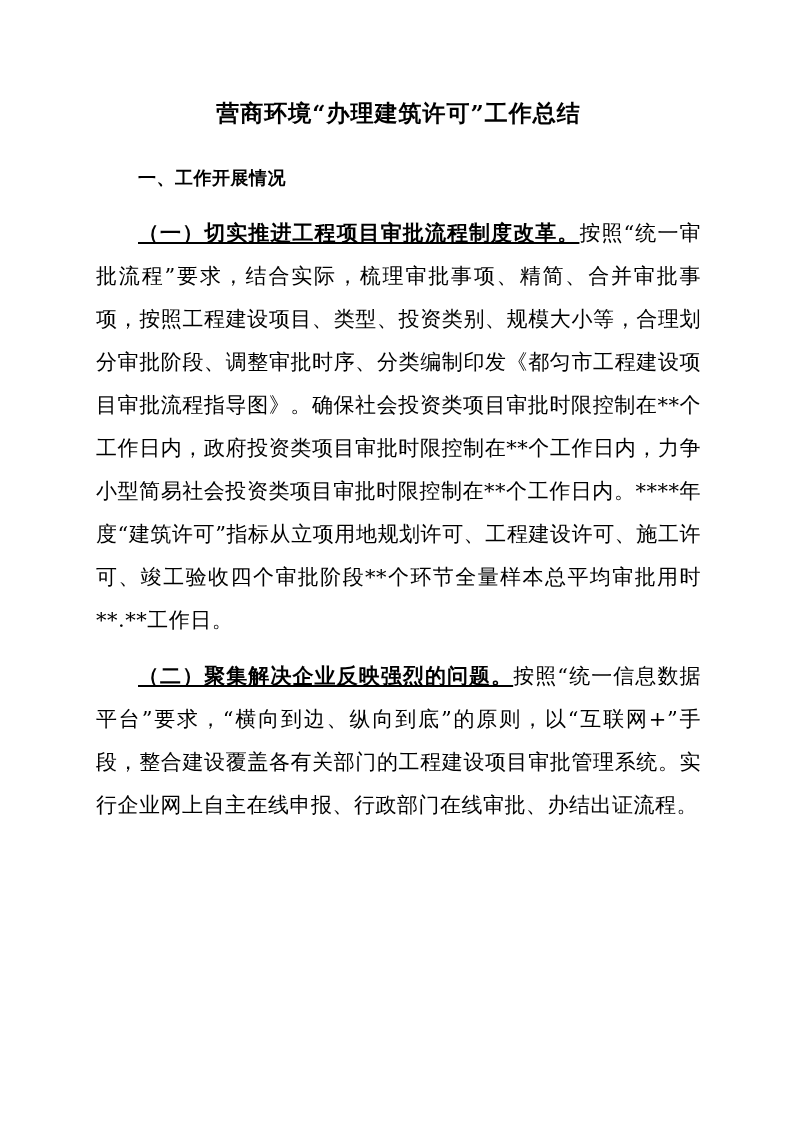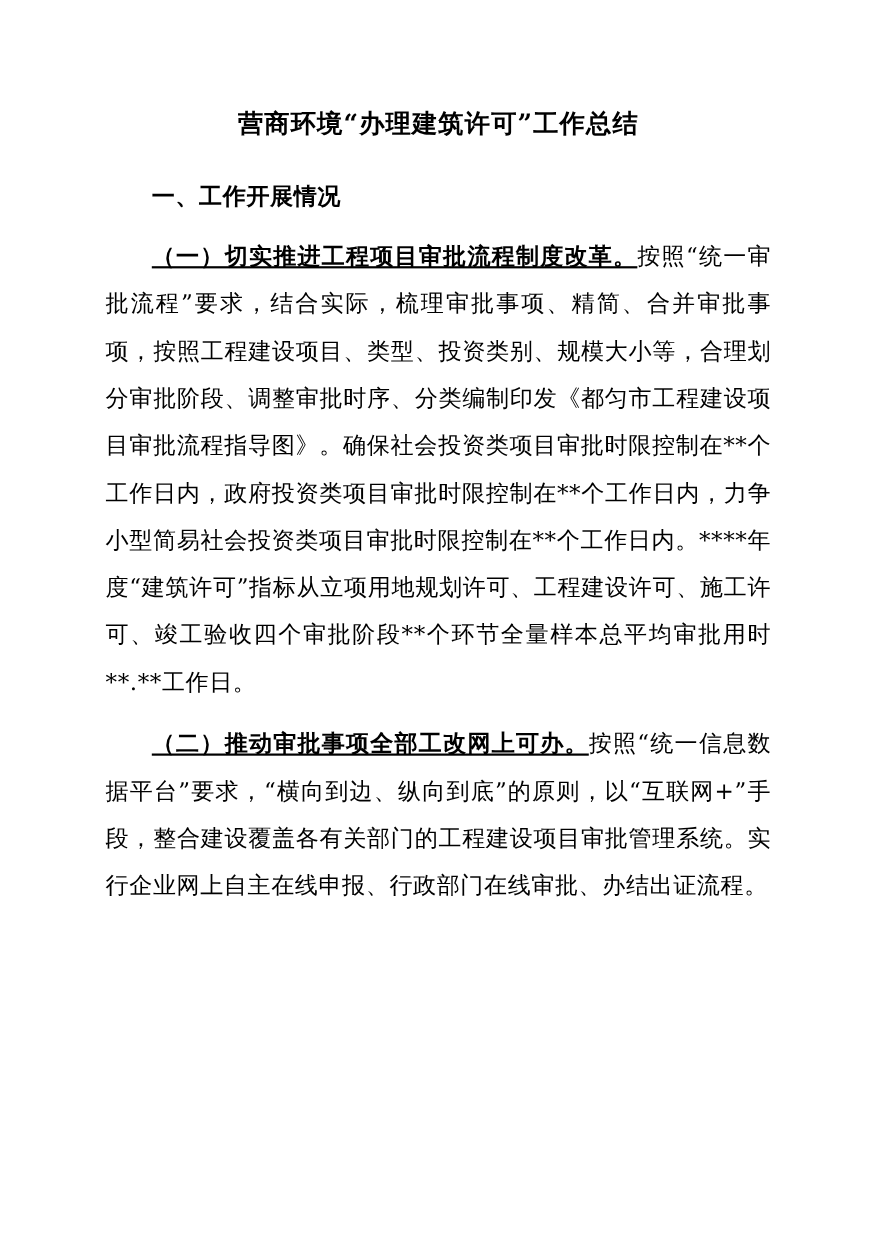--- a/index.html
+++ b/index.html
@@ -28,21 +28,21 @@
   .para {
     font-size: 21px;
     line-height: 43px;
     text-align: justify;
     text-justify: inter-character;
     text-indent: 42px;
     margin-bottom: 12px;
     letter-spacing: 0.5px;
   }
   .section-heading {
-    font-size: 21px;
+    font-size: 18px;
     font-weight: bold;
     line-height: 43px;
     text-indent: 42px;
     margin-bottom: 12px;
     letter-spacing: 0.5px;
   }
   .lead {
     font-weight: bold;
     text-decoration: underline;
   }
@@ -52,16 +52,16 @@
 
 <div class="page">
 
   <h1 class="doc-title">营商环境“办理建筑许可”工作总结</h1>
 
 
   <h2 class="section-heading">一、工作开展情况</h2>
 
   <p class="para"><span class="lead">（一）切实推进工程项目审批流程制度改革。</span><span>按照“统一审批流程”要求，结合实际，梳理审批事项、精简、合并审批事项，按照工程建设项目、类型、投资类别、规模大小等，合理划分审批阶段、调整审批时序、分类编制印发《都匀市工程建设项目审批流程指导图》。确保社会投资类项目审批时限控制在**个工作日内，政府投资类项目审批时限控制在**个工作日内，力争小型简易社会投资类项目审批时限控制在**个工作日内。****年度“建筑许可”指标从立项用地规划许可、工程建设许可、施工许可、竣工验收四个审批阶段**个环节全量样本总平均审批用时**.**工作日。</span></p>
 
-  <p class="para"><span class="lead">（二）推动审批事项全部工改网上可办。</span><span>按照“统一信息数据平台”要求，“横向到边、纵向到底”的原则，以“互联网+”手段，整合建设覆盖各有关部门的工程建设项目审批管理系统。实行企业网上自主在线申报、行政部门在线审批、办结出证流程。</span></p>
+  <p class="para"><span class="lead">（二）聚集解决企业反映强烈的问题。</span><span>按照“统一信息数据平台”要求，“横向到边、纵向到底”的原则，以“互联网+”手段，整合建设覆盖各有关部门的工程建设项目审批管理系统。实行企业网上自主在线申报、行政部门在线审批、办结出证流程。</span></p>
 
 
 </div>
 
 </body></html>

